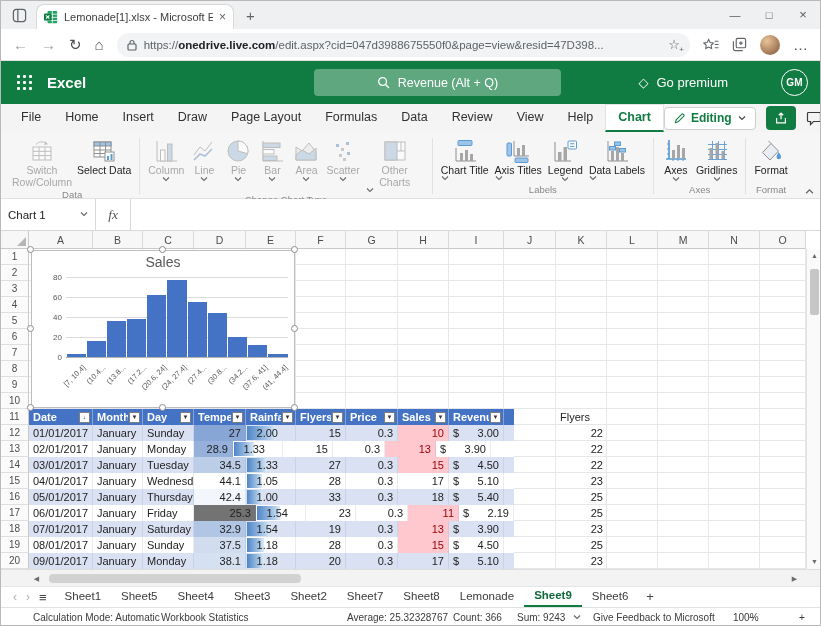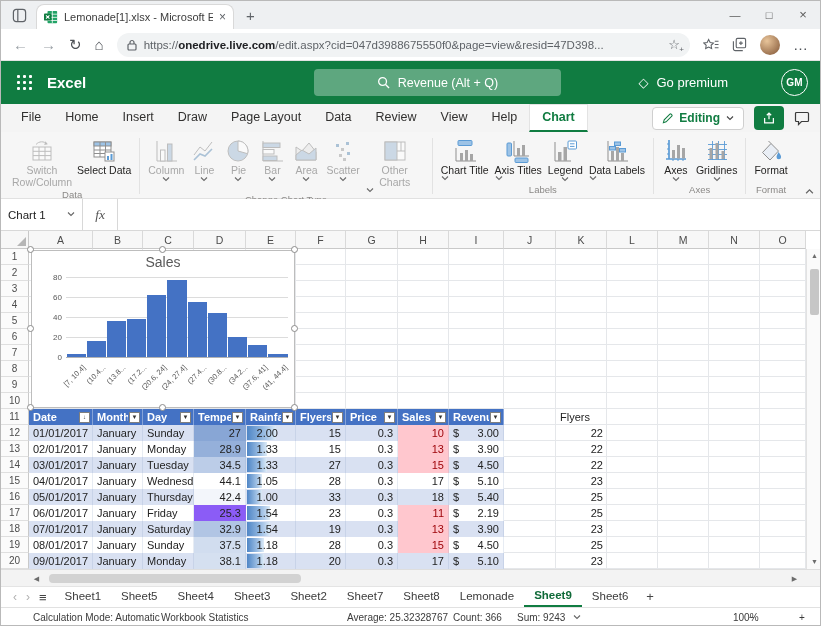--- a/index.html
+++ b/index.html
@@ -64,21 +64,21 @@
 .rbtn{display:flex;flex-direction:column;align-items:center;max-width:64px;min-width:34px;padding:0 3px;font-size:10.5px;
   color:#252423;text-align:center;line-height:1.15}
 .rbtn.disabled{color:#a8a8a8}
 .rbtn.disabled .ricon{opacity:.55;filter:grayscale(35%)}
 .ricon{height:27px;display:flex;align-items:center;justify-content:center}
 .rchev{margin-top:1px}
 .collapse-ribbon{position:absolute;right:6px;bottom:4px}
 
 
 .formula-row{position:absolute;left:0;top:198px;width:100%;height:32px;background:#fff;border-bottom:1px solid #d8d8d8;display:flex;align-items:stretch}
-.name-box{width:82px;display:flex;align-items:center;padding:0 7px;font-size:11.5px;color:#222;border-right:1px solid #d8d8d8}
+.name-box{width:95px;display:flex;align-items:center;padding:0 7px;font-size:11.5px;color:#222;border-right:1px solid #d8d8d8}
 .name-box span{flex:1}
 .fx-btn{width:35px;display:flex;align-items:center;justify-content:center;font-family:"Liberation Serif",serif;
   font-style:italic;font-size:13.5px;color:#555;border-right:1px solid #d8d8d8}
 .formula-input{flex:1}
 
 
 .grid{position:absolute;left:0;top:230px;width:821px;height:338px;background:#fff;overflow:hidden}
 .corner{position:absolute;left:0;top:0;width:28px;height:18px;background:#f7f7f7;border-right:1px solid #c9c9c9;border-bottom:1px solid #c9c9c9}
 .corner i{position:absolute;right:2px;bottom:2px;width:0;height:0;border-style:solid;border-width:0 0 9px 9px;border-color:transparent transparent #b6b6b6 transparent}
 .colhdr{position:absolute;top:0;height:18px;line-height:18px;text-align:center;font-size:10.5px;color:#4c4c4c;background:#f7f7f7;
@@ -237,20 +237,21 @@
     <span class="gm-avatar">GM</span>
   </div>
 
   <div class="ribbon-tabrow">
     <div id="ribbon-tabs">
         <div class="rtab">File</div>
         <div class="rtab">Home</div>
         <div class="rtab">Insert</div>
         <div class="rtab">Draw</div>
         <div class="rtab">Page Layout</div>
+        <div class="rtab">Formulas</div>
         <div class="rtab">Data</div>
         <div class="rtab">Review</div>
         <div class="rtab">View</div>
         <div class="rtab">Help</div>
         <div class="rtab active">Chart</div>
       </div>
     <div class="tabrow-right">
       <span class="editing-btn">
         <svg width="11" height="11" viewBox="0 0 12 12">
             <path d="M1.5 10.5l.9-3L8.6 1.3a1 1 0 0 1 1.4 0l.7.7a1 1 0 0 1 0 1.4L4.5 9.6z" fill="none" stroke="#107c41" stroke-width="1.1"></path>
@@ -669,21 +670,21 @@
           <div class="tcell num low" style="width: 51px;">10</div>
           <div class="tcell rev" style="width: 55px;">
             <span>$</span>
             <span>3.00</span>
           </div>
         </div>
         <div class="trow">
           <div class="tcell " style="width: 64px;">02/01/2017</div>
           <div class="tcell " style="width: 50px;">January</div>
           <div class="tcell " style="width: 51px;">Monday</div>
-          <div class="tcell num" style="width: 52px; background: rgb(149, 176, 218);">28.9</div>
+          <div class="tcell num" style="width: 39px; background: rgb(149, 176, 218);">28.9</div>
           <div class="tcell " style="width: 50px;">
             <div class="rain-bar" style="width: 39.9%;"></div>
             <span class="rain-val">1.33</span>
           </div>
           <div class="tcell num" style="width: 50px;">15</div>
           <div class="tcell num" style="width: 52px;">0.3</div>
           <div class="tcell num low" style="width: 51px;">13</div>
           <div class="tcell rev" style="width: 55px;">
             <span>$</span>
             <span>3.90</span>
@@ -737,21 +738,21 @@
           <div class="tcell num" style="width: 51px;">18</div>
           <div class="tcell rev" style="width: 55px;">
             <span>$</span>
             <span>5.40</span>
           </div>
         </div>
         <div class="trow">
           <div class="tcell " style="width: 64px;">06/01/2017</div>
           <div class="tcell " style="width: 50px;">January</div>
           <div class="tcell " style="width: 51px;">Friday</div>
-          <div class="tcell num" style="width: 52px; background: #8b5cf6;">25.3</div>
+          <div class="tcell num" style="width: 62px; background: #737373;">25.3</div>
           <div class="tcell " style="width: 50px;">
             <div class="rain-bar" style="width: 46.2%;"></div>
             <span class="rain-val">1.54</span>
           </div>
           <div class="tcell num" style="width: 50px;">23</div>
           <div class="tcell num" style="width: 52px;">0.3</div>
           <div class="tcell num low" style="width: 51px;">11</div>
           <div class="tcell rev" style="width: 55px;">
             <span>$</span>
             <span>2.19</span>
@@ -913,17 +914,18 @@
     <span style="left:32px">Calculation Mode: Automatic</span>
     <span style="left:160px">Workbook Statistics</span>
     <span style="left:346px">Average: 25.32328767</span>
     <span style="left:452px">Count: 366</span>
     <span style="left:516px">Sum: 9243</span>
     <span style="left:572px;top:7px">
         <svg width="8" height="5" viewBox="0 0 8 5">
           <path d="M1 .5l3 3 3-3" fill="none" stroke="#666" stroke-width="1.1"></path>
         </svg>
       </span>
+    <span style="left:592px">Give Feedback to Microsoft</span>
     <span style="left:748px">−</span>
     <span style="left:732px">100%</span>
     <span style="left:798px">+</span>
   </div>
 </div>
 
 </body></html>

